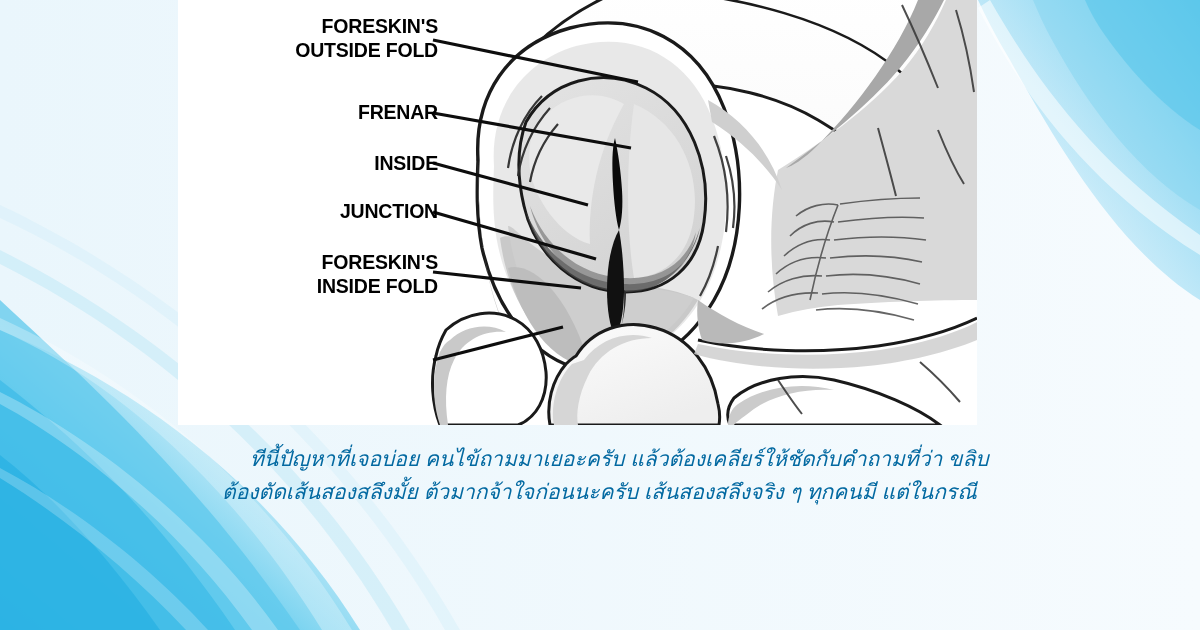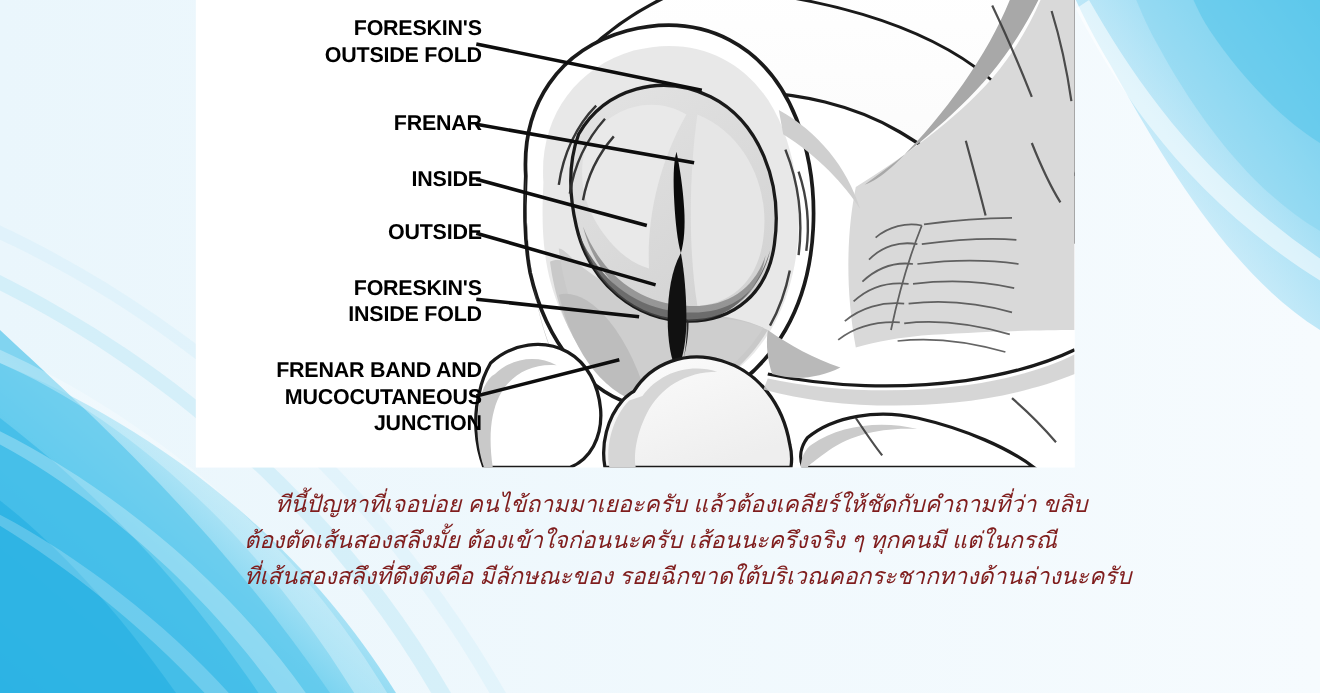--- a/index.html
+++ b/index.html
@@ -62,21 +62,21 @@
   .caption {
     position: absolute;
     left: 0px;
     top: 440px;
     width: 1200px;
     height: 190px;
   }
   .cap-line {
     position: absolute;
     left: 222px;
-    color: #7f1d1d;
+    color: #0369a1;
     font-family: "Liberation Sans", sans-serif;
     font-style: italic;
     font-size: 21px;
     line-height: 22px;
     white-space: pre;
   }
   .cap-line.indent { left: 250px; }
 </style>
 </head>
 <body>
@@ -246,27 +246,23 @@
           <line x1="255" y1="360" x2="385" y2="327"></line>
         </g>
     </svg>
   </div>
 
   <div class="labels">
     <div class="lbl" style="top:14px">FORESKIN'S
 OUTSIDE FOLD</div>
     <div class="lbl" style="top:100px">FRENAR</div>
     <div class="lbl" style="top:151px">INSIDE</div>
-    <div class="lbl" style="top:199px">OUTSIDE</div>
+    <div class="lbl" style="top:199px">JUNCTION</div>
     <div class="lbl" style="top:250px">FORESKIN'S
 INSIDE FOLD</div>
-    <div class="lbl" style="top:325px">FRENAR BAND AND
-MUCOCUTANEOUS
-JUNCTION</div>
   </div>
 
   <div class="caption">
     <div class="cap-line indent" style="top:8px">ทีนี้ปัญหาที่เจอบ่อย คนไข้ถามมาเยอะครับ แล้วต้องเคลียร์ให้ชัดกับคำถามที่ว่า ขลิบ</div>
-    <div class="cap-line" style="top:41px">ต้องตัดเส้นสองสลึงมั้ย ต้องเข้าใจก่อนนะครับ เส้อนนะครึงจริง ๆ ทุกคนมี แต่ในกรณี</div>
-    <div class="cap-line" style="top:74px">ที่เส้นสองสลึงที่ตึงตึงคือ มีลักษณะของ รอยฉีกขาดใต้บริเวณคอกระชากทางด้านล่างนะครับ</div>
+    <div class="cap-line" style="top:41px">ต้องตัดเส้นสองสลึงมั้ย ต้วมากจ้าใจก่อนนะครับ เส้นสองสลึงจริง ๆ ทุกคนมี แต่ในกรณี</div>
   </div>
 
 </div>
 
 </body></html>

